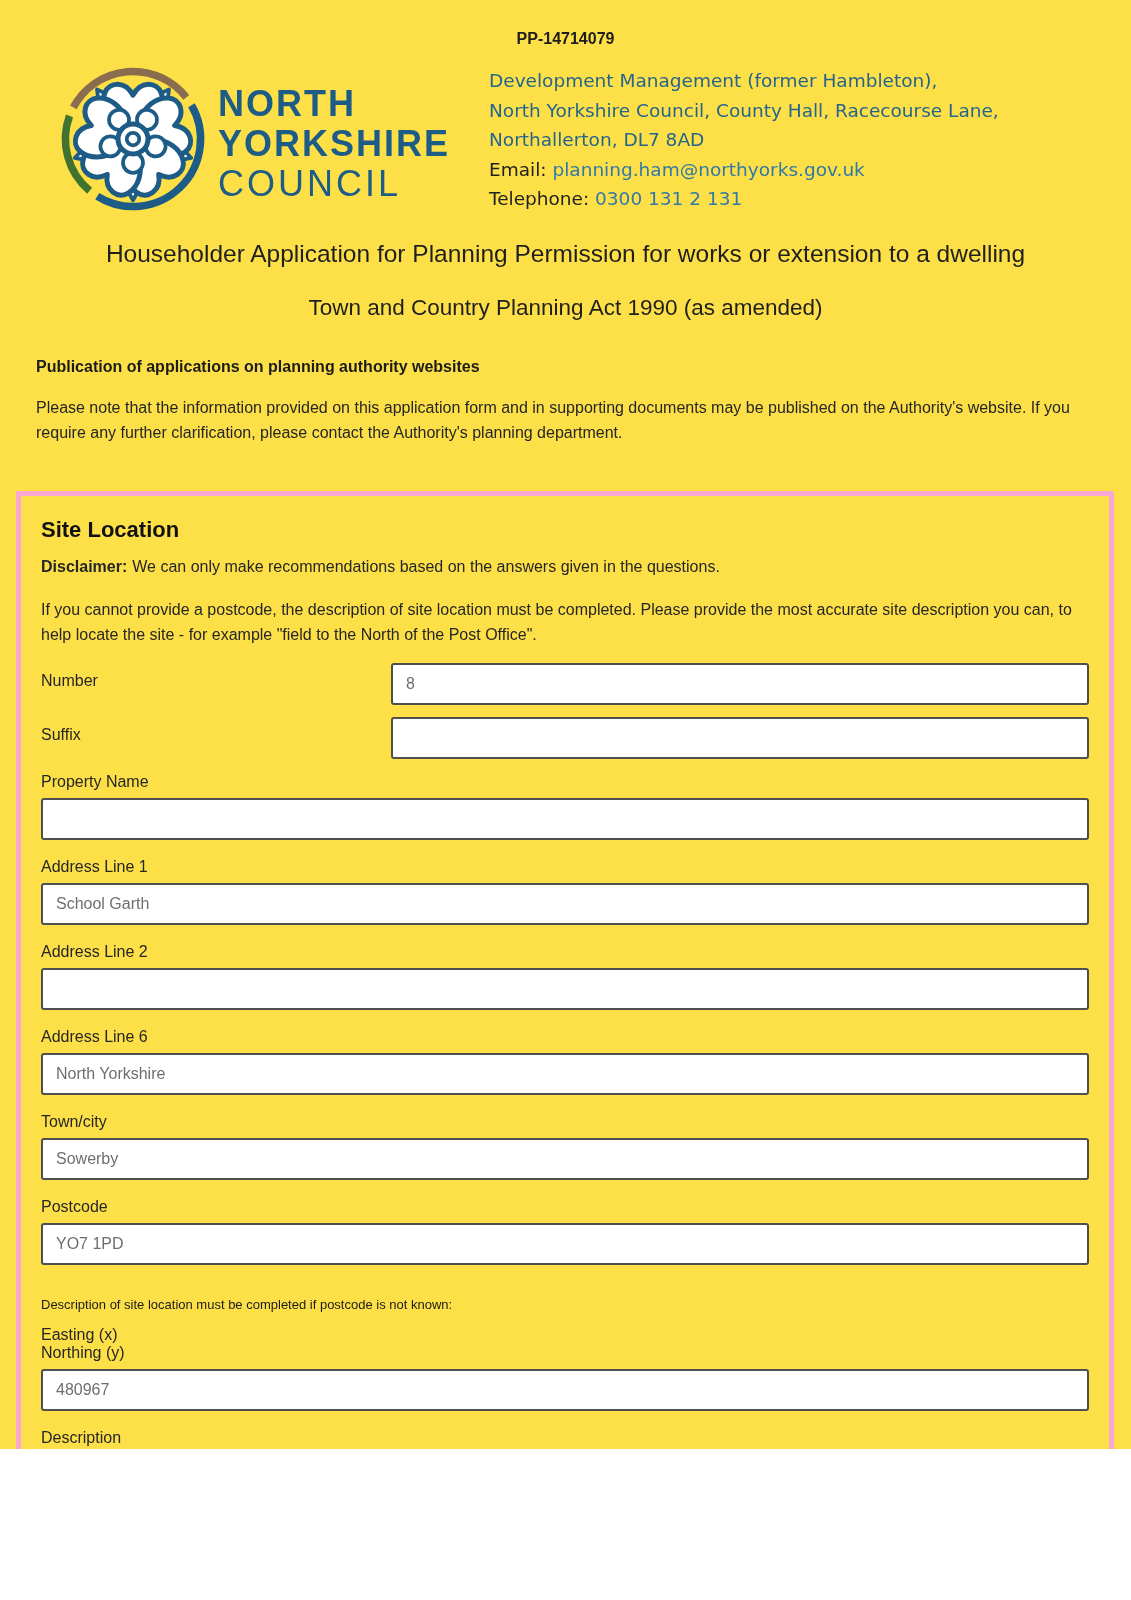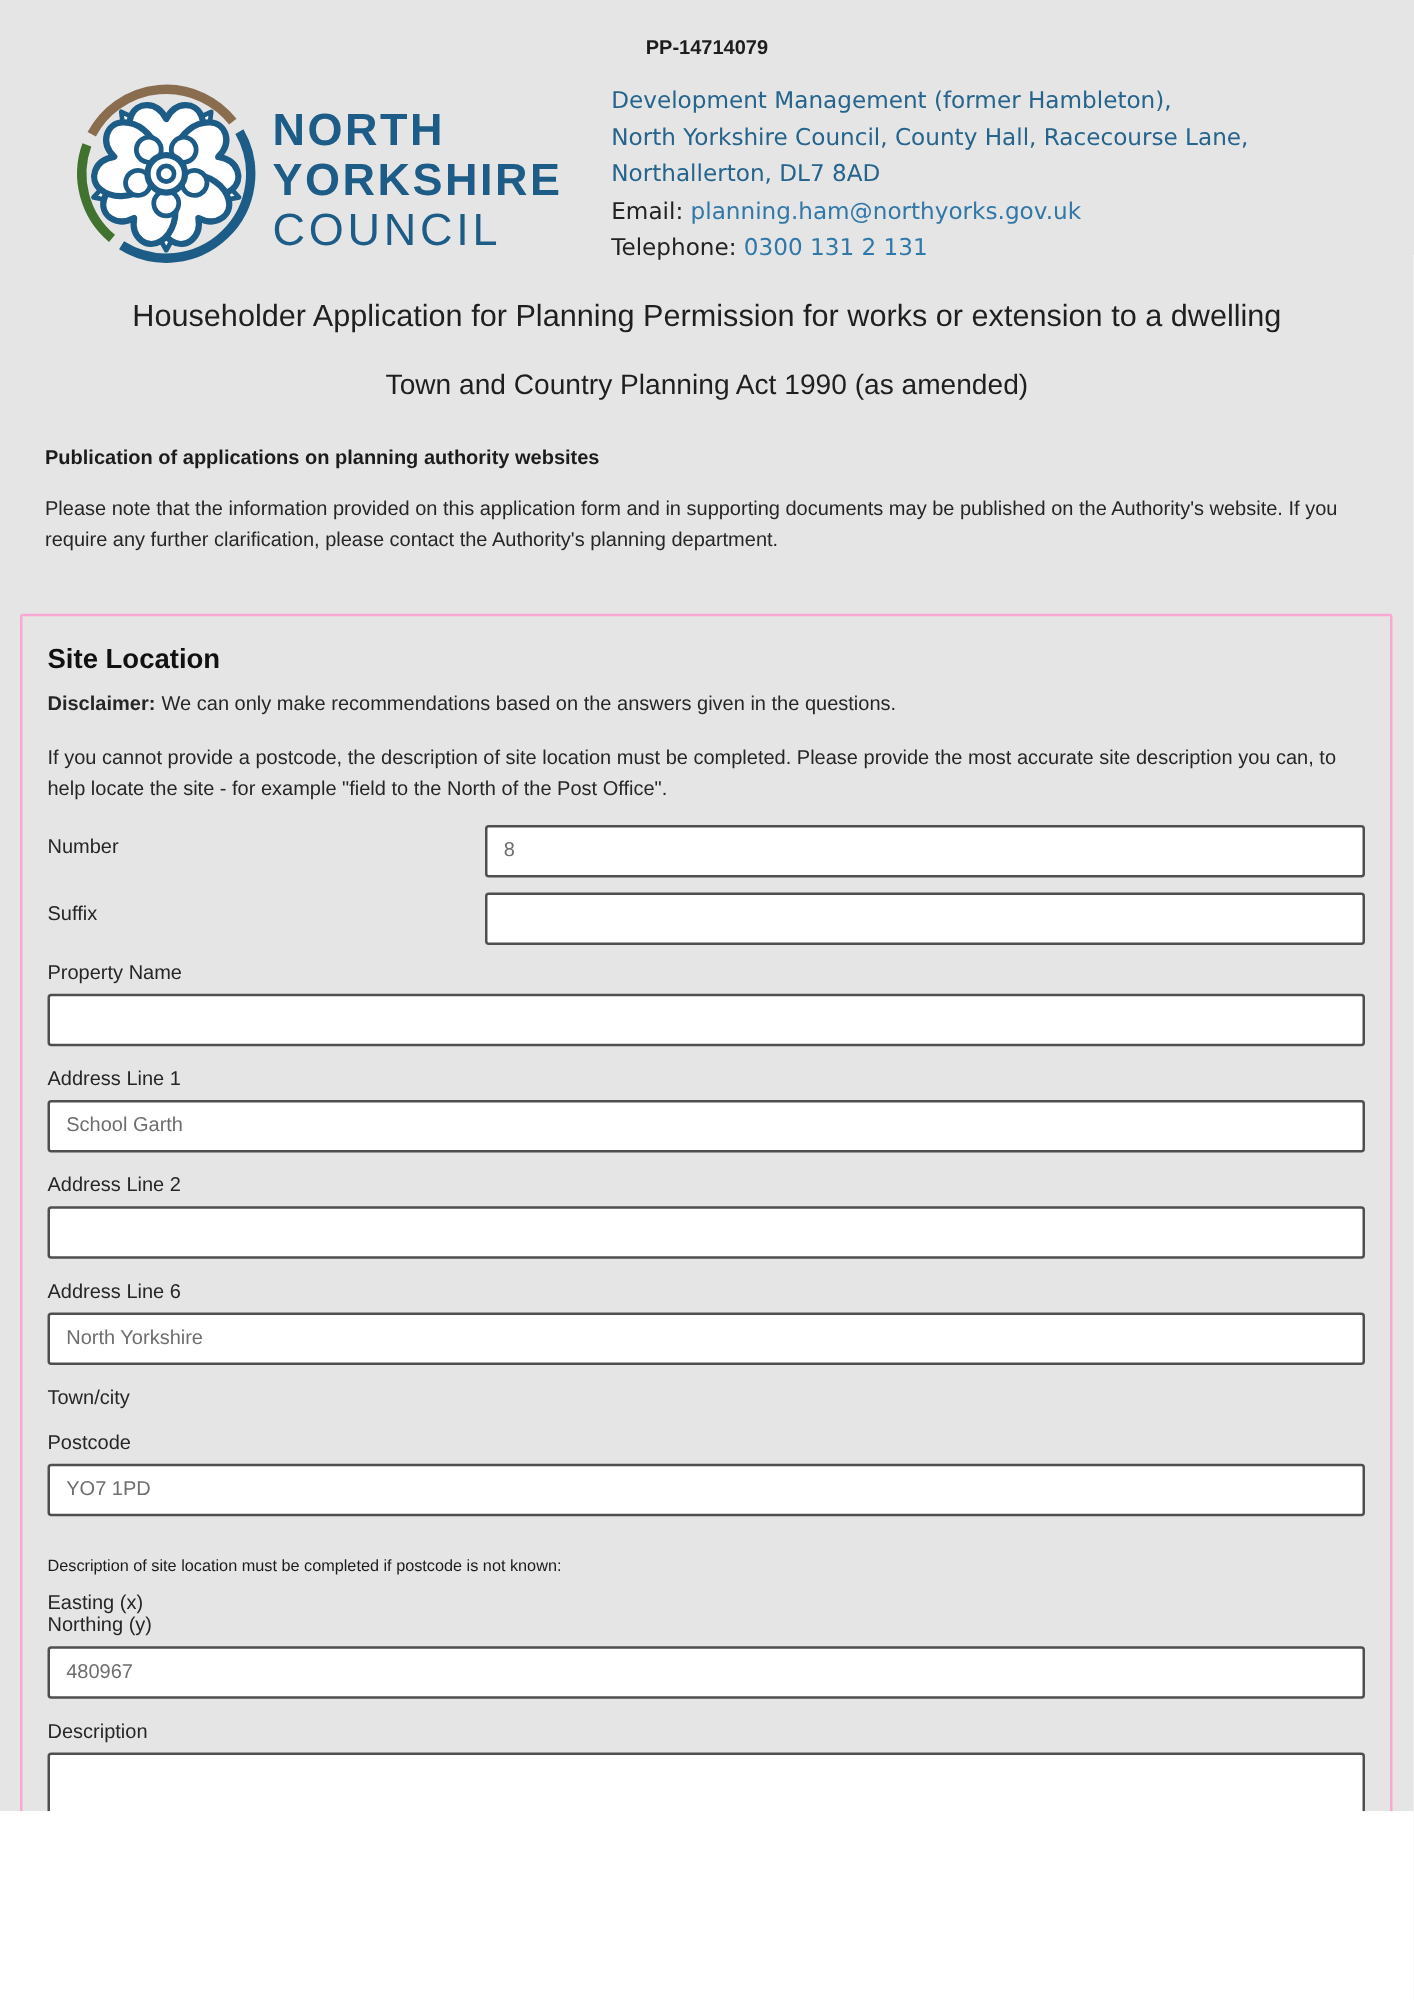--- a/index.html
+++ b/index.html
@@ -1,18 +1,18 @@
 <!DOCTYPE html>
 <html><head>
 <meta charset="utf-8">
 <style>
   html,body { margin:0; padding:0; background:#ffffff; }
   .page {
     position:relative; width:1131px; height:1449px; margin:0 auto;
-    background:#e5e5e5; overflow:hidden;
+    background:#fde047; overflow:hidden;
     font-family:"Liberation Sans", sans-serif; color:#262626;
     --brand:#1d5c87;
   }
   
   .top-ref { padding-top:30px; text-align:center; font-size:16px; font-weight:bold; color:#1d1d1d; }
 
   
   .header-row { display:flex; margin-top:16px; padding-left:58px; padding-right:36px; align-items:flex-start; }
   .logo-wrap { width:431px; flex:none; display:flex; align-items:flex-start; }
   .rose-svg { width:150px; height:150px; flex:none; }
@@ -26,21 +26,21 @@
   
   .main-title { margin:26px 36px 0; text-align:center; font-size:24.5px; font-weight:normal; color:#1f1f1f; }
   .act-title  { margin:27px 36px 0; text-align:center; font-size:22.5px; font-weight:normal; color:#1f1f1f; }
 
   .pub-heading { margin:37px 36px 0; font-size:16px; font-weight:bold; color:#1c1c1c; }
   .pub-body    { margin:20px 36px 0; font-size:16px; line-height:24.5px; color:#262626; }
 
   
   .site-box {
     margin:46px 0 0 16px; width:1098px; height:1005px; box-sizing:border-box;
-    border:2px solid #f9a8d4; border-radius:2px; padding:0 20px; overflow:hidden;
+    border:5px solid #f9a8d4; border-radius:2px; padding:0 20px; overflow:hidden;
   }
   .site-heading { margin-top:21px; font-size:22px; font-weight:bold; color:#111111; }
   .disclaimer { margin-top:15px; font-size:16px; }
   .disclaimer b { margin-right:5px;margin-top:42px; }
   .site-intro { margin-top:21px; font-size:16px; line-height:25px; }
 
   .field {
     box-sizing:border-box; width:100%; height:42px;
     border:2px solid #4f4f4f; border-radius:3px; background:#ffffff;
     padding:0 13px; font-size:16px; color:#6e6e6e;
@@ -166,20 +166,21 @@
     <div class="stack">
       <span class="row-label">Address Line 2</span>
       <input class="field" value="" style="">
     </div>
     <div class="stack">
       <span class="row-label">Address Line 6</span>
       <input class="field" value="North Yorkshire" style="">
     </div>
     <div class="stack">
       <span class="row-label">Town/city</span>
+      <input class="field" value="Sowerby" style="">
     </div>
     <div class="stack">
       <span class="row-label">Postcode</span>
       <input class="field" value="YO7 1PD" style="">
     </div>
 
     <div class="desc-heading">Description of site location must be completed if postcode is not known:</div>
 
     <div class="coord-row">
       <div class="coord-col1">

